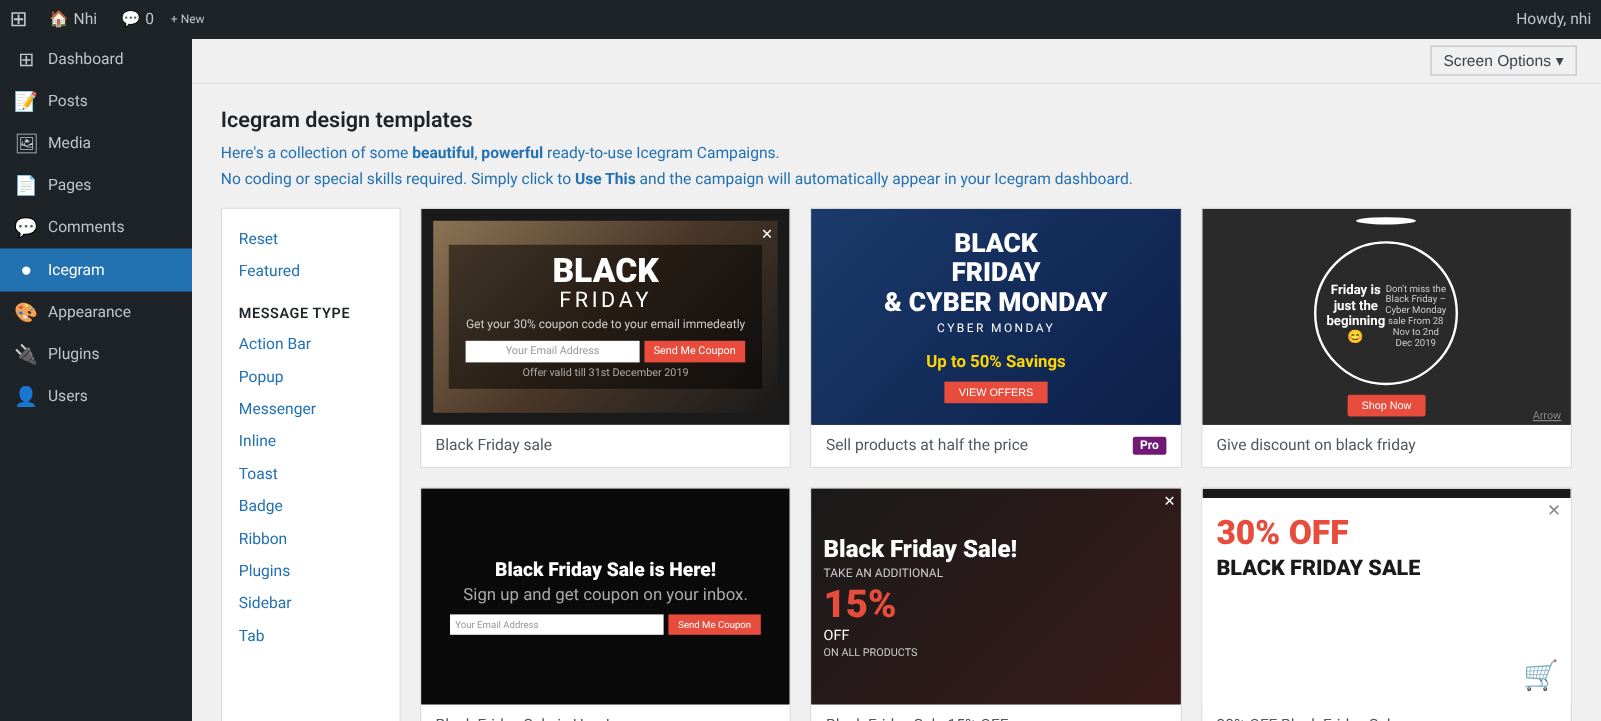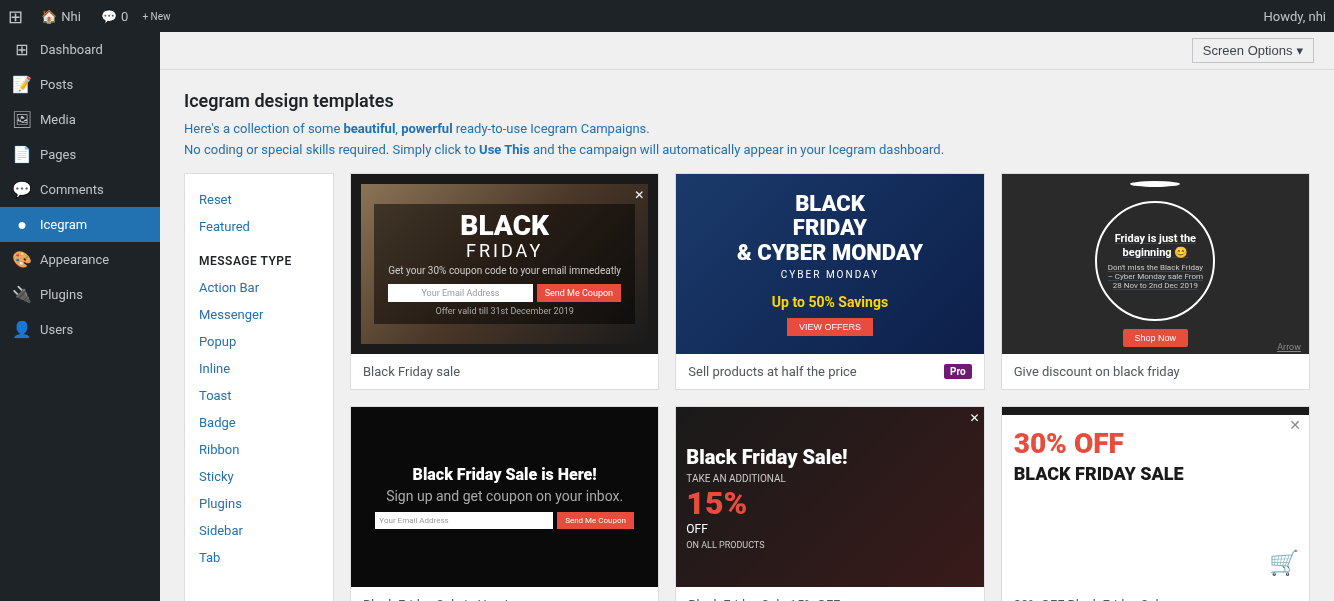--- a/index.html
+++ b/index.html
@@ -201,21 +201,21 @@
       background: #2a2a2a;
       display: flex;
       flex-direction: column;
       align-items: center;
       justify-content: center;
       height: 100%;
       padding: 10px;
       position: relative;
     }
     .arrow-avatar { width: 50px; height: 50px; border-radius: 50%; background: #fff; overflow: hidden; border: 3px solid #fff; display: flex; align-items: center; justify-content: center; font-size: 24px; }
-    .arrow-circle { width: 120px; height: 120px; border-radius: 50%; border: 2px solid #fff; display: flex; flex-direction: column; align-items: center; justify-content: center; position: relative; margin-top: 8px; padding: 8px; text-decoration: underline; }
+    .arrow-circle { width: 120px; height: 120px; border-radius: 50%; border: 2px solid #fff; display: flex; flex-direction: row; align-items: center; justify-content: flex-start; position: relative; margin-top: 8px; padding: 8px; }
     .arrow-headline { font-size: 11px; font-weight: 700; color: #fff; text-align: center; line-height: 1.2; }
     .arrow-subtitle { font-size: 8px; color: #ccc; text-align: center; margin-top: 4px; }
     .arrow-shopbtn { background: #e74c3c; color: #fff; border: none; padding: 4px 12px; font-size: 9px; margin-top: 8px; cursor: pointer; border-radius: 2px; }
     .arrow-label { position: absolute; bottom: 2px; right: 8px; color: #888; font-size: 9px; text-decoration: underline; }
 
     
     .bfh-preview {
       background: #0a0a0a;
       display: flex;
       flex-direction: column;
@@ -361,27 +361,26 @@
         <a>No coding or special skills required. Simply click to <strong>Use This</strong> and the campaign will automatically appear in your Icegram dashboard.</a>
       </p>
 
       <div class="content-body">
 
         <div class="filter-panel">
           <span class="filter-item link">Reset</span>
           <span class="filter-item link">Featured</span>
           <span class="filter-item section-header">Message Type</span>
           <span class="filter-item link">Action Bar</span>
+          <span class="filter-item link">Popup</span>
           <span class="filter-item link">Messenger</span>
-          <span class="filter-item link">Popup</span>
           <span class="filter-item link">Inline</span>
           <span class="filter-item link">Toast</span>
           <span class="filter-item link">Badge</span>
           <span class="filter-item link">Ribbon</span>
-          <span class="filter-item link">Sticky</span>
           <span class="filter-item link">Plugins</span>
           <span class="filter-item link">Sidebar</span>
           <span class="filter-item link">Tab</span>
         </div>
 
         <div class="template-grid">
 
           <div class="template-card">
             <div class="template-preview bf-preview">
               <div class="bf-preview-img">

